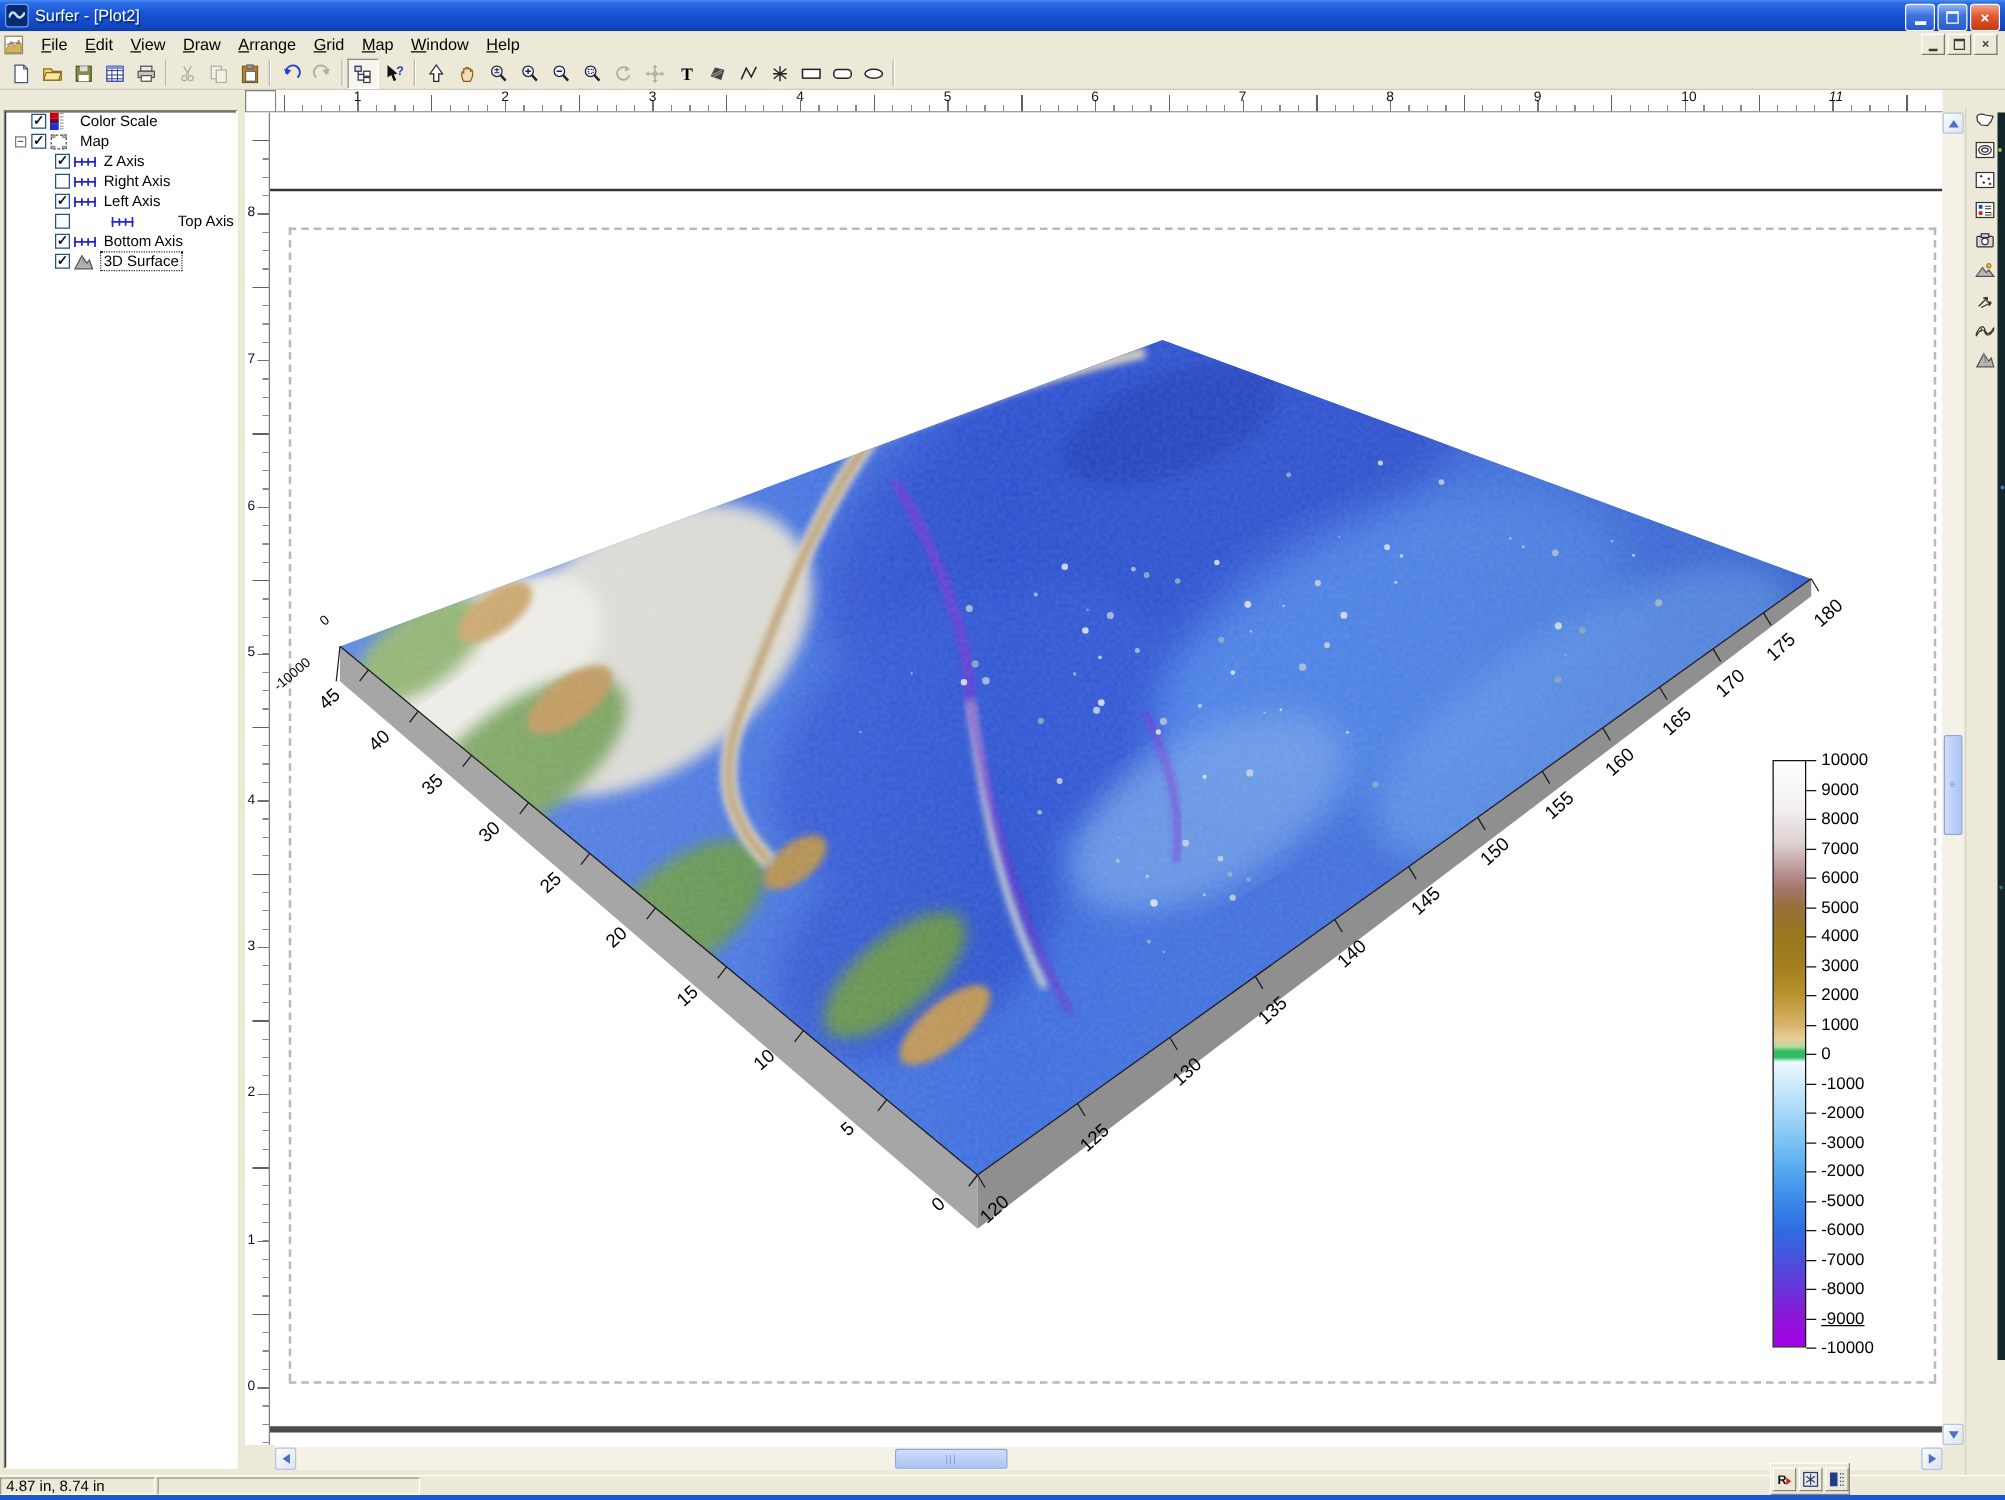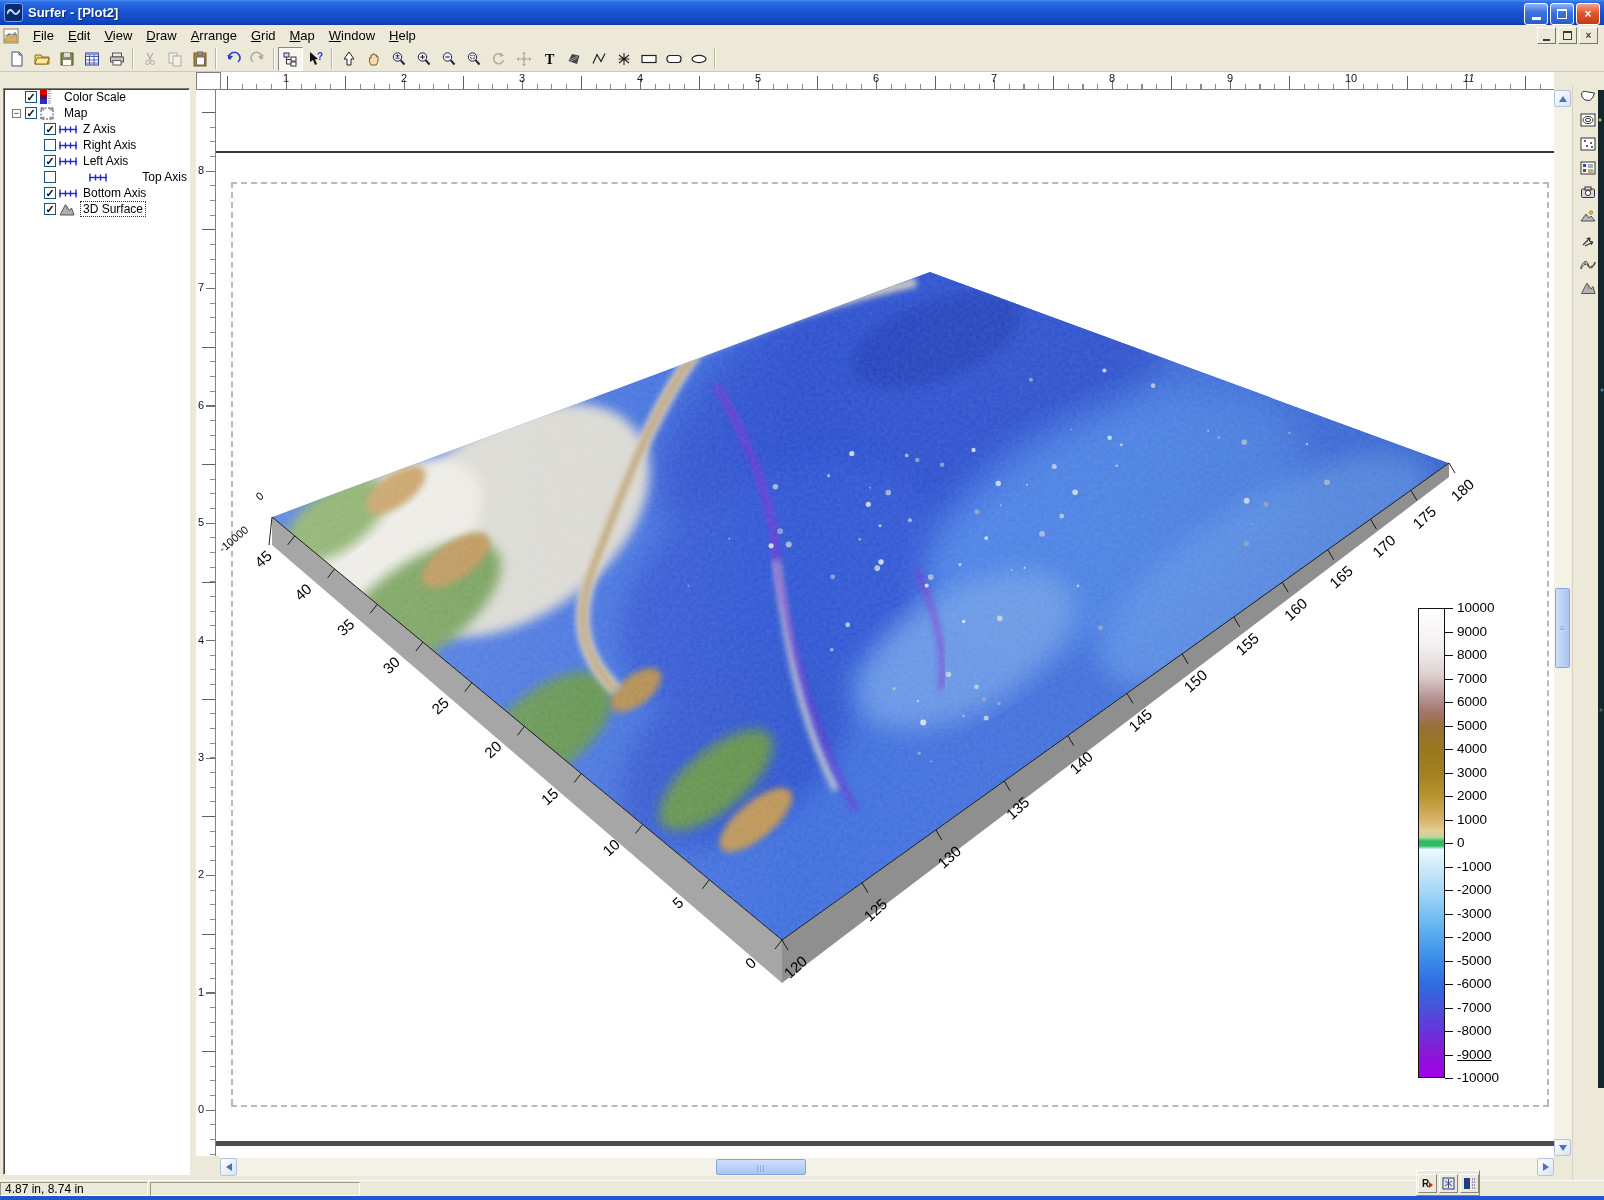--- a/index.html
+++ b/index.html
@@ -4,21 +4,21 @@
 <style>
   html,body{margin:0;padding:0;background:#555;}
   #app{position:relative;width:1604px;height:1200px;background:#ece9d8;overflow:hidden;
        font-family:"Liberation Sans",sans-serif;font-size:13px;color:#000;}
   
   .titlebar{position:absolute;left:0;top:0;width:1604px;height:25px;
     background:linear-gradient(180deg,#4a8cf4 0%,#2b6be4 10%,#1a55d4 45%,#1145bd 90%,#0c3ba4 100%);
     display:flex;align-items:center;padding-left:4px;box-sizing:border-box;}
   .app-icon{width:17px;height:17px;border-radius:3px;background:#0a2a6e;border:1px solid #6fa0ff;
     display:flex;align-items:center;justify-content:center;margin-right:5px;}
-  .titlebar .title{color:#fff;font-weight:bold;font-size:13px;text-shadow:1px 1px 1px #00257a;}
+  .titlebar .title{color:#fff;font-weight:normal;font-size:13px;text-shadow:1px 1px 1px #00257a;}
   .win-btns{position:absolute;right:4px;top:3px;display:flex;gap:2px;}
   .win-btn{width:22px;height:20px;border-radius:3px;border:1px solid #fff;
     background:linear-gradient(180deg,#8fb4f6,#3e74e0 40%,#2a5cc8);display:flex;align-items:center;justify-content:center;
     color:#fff;font-weight:bold;font-size:12px;}
   .win-btn.close{background:linear-gradient(180deg,#f2a48c,#e1572f 45%,#c33a13);}
   .glyph-min{width:9px;height:3px;background:#fff;margin-top:9px;}
   .glyph-restore{width:8px;height:7px;border:1px solid #fff;border-top:2px solid #fff;background:transparent;}
   
   .menubar{position:absolute;left:0;top:25px;width:1604px;height:21px;background:#ece9d8;
     border-bottom:1px solid #d8d4c0;display:flex;align-items:center;}
@@ -802,21 +802,21 @@
           <svg width="16" height="14" viewBox="0 0 16 14">
             <path d="M1.5 12.5 L7 2 L11 8 L13 5.5 L15 12.5 Z" fill="#b4b4b4" stroke="#555"></path>
             <path d="M7 2 L8.6 9" stroke="#888"></path>
           </svg>
         </div>
     </div>
   </div>
   <div class="desktop-sliver"></div>
 
   <div class="statusbar">
-    <div class="sb-panel" style="width:148px;">
+    <div class="sb-panel" style="width:124px;">
       <span>4.87 in, 8.74 in</span>
     </div>
     <div class="sb-panel" style="width:210px;"></div>
   </div>
   <div class="ime-bar">
     <div class="ime-btn">
         <svg width="13" height="13" viewBox="0 0 13 13">
           <text x="1" y="10" font-size="10" font-weight="bold" fill="#111" font-family="Liberation Sans">R</text>
           <path d="M8 5 l4 3 -4 3 Z" fill="#c22"></path>
         </svg>

